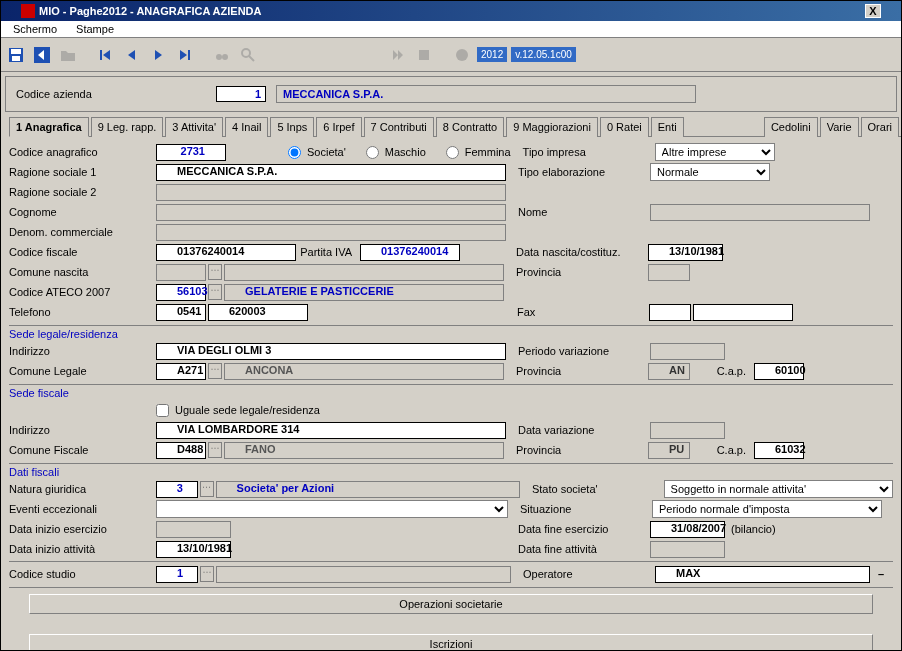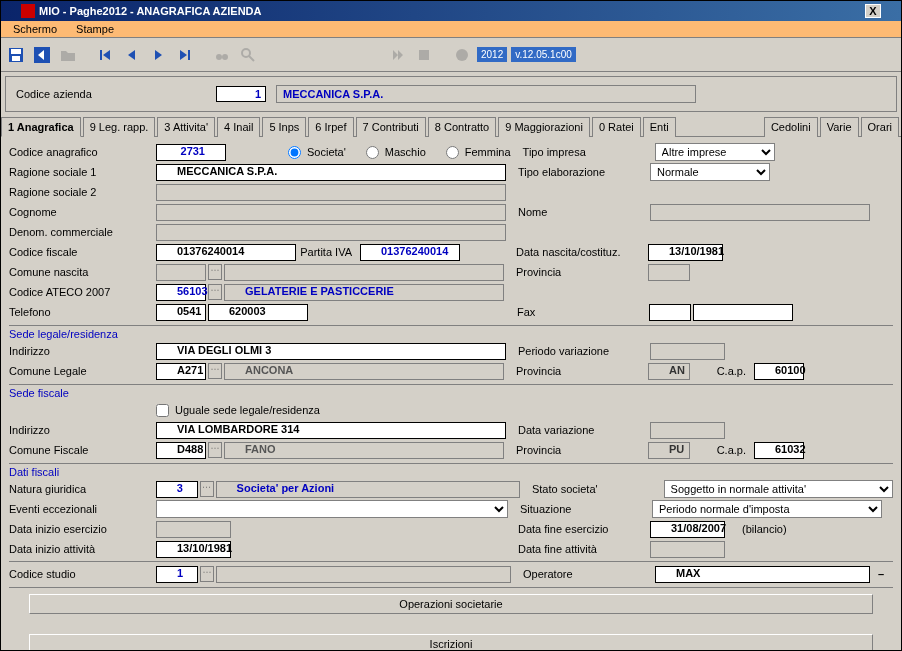--- a/index.html
+++ b/index.html
@@ -2,31 +2,31 @@
 <html><head>
 <meta charset="utf-8">
 <style>
 * { box-sizing: border-box; margin: 0; padding: 0; font-family: "MS Sans Serif", Tahoma, Arial, sans-serif; font-size: 11px; }
 body { background: #d4d0c8; width: 902px; height: 651px; overflow: hidden; }
 .window { width: 902px; height: 651px; border: 1px solid #000; background: #d4d0c8; display: flex; flex-direction: column; }
 .titlebar { background: linear-gradient(to right, #0a246a, #3a6ea5); color: #fff; padding: 2px 20px; display: flex; align-items: center; height: 20px; }
 .titlebar .icon { width: 14px; height: 14px; background: #c00; margin-right: 4px; }
 .titlebar .title { font-weight: bold; flex: 1; }
 .titlebar .close-btn { width: 16px; height: 14px; background: #d4d0c8; border: 1px solid #fff; color: #000; text-align: center; line-height: 12px; font-weight: bold; cursor: pointer; }
-.menubar { background: #fdba74; padding: 2px 4px; border-bottom: 1px solid #808080; }
+.menubar { background: #ffffff; padding: 2px 4px; border-bottom: 1px solid #808080; }
 .menubar span { padding: 2px 8px; cursor: pointer; }
 .toolbar { background: #d4d0c8; padding: 4px; display: flex; align-items: center; gap: 4px; border-bottom: 1px solid #808080; height: 34px; }
 .tb-btn { width: 22px; height: 22px; display: inline-flex; align-items: center; justify-content: center; cursor: pointer; }
 .tb-sep { width: 8px; }
 .tb-badge { background: #316ac5; color: #fff; padding: 2px 4px; font-size: 10px; }
 .header-row { padding: 8px 10px; display: flex; align-items: center; gap: 10px; border: 1px solid #808080; margin: 4px; background: #d4d0c8; }
 .header-row .lbl { width: 190px; }
 .header-input { border: 1px solid #000; background: #fff; padding: 1px 4px; text-align: right; width: 50px; font-weight: bold; color: #0000c0; }
 .header-name { border: 1px solid #808080; background: #d4d0c8; padding: 2px 6px; width: 420px; font-weight: bold; color: #0000c0; }
-.tabs { display: flex; padding: 0 0; border-bottom: 1px solid #808080; position: relative; }
+.tabs { display: flex; padding: 0 0; border-bottom: 1px solid #808080; position: relative; margin-left: 8px; }
 .tab { border: 1px solid #808080; border-bottom: none; background: #d4d0c8; padding: 3px 6px; margin-right: 2px; cursor: pointer; position: relative; top: 1px; }
 .tab.active { background: #d4d0c8; font-weight: bold; border-bottom: 1px solid #d4d0c8; }
 .tab-spacer { flex: 1; }
 .content { padding: 4px 8px; flex: 1; overflow: auto; }
 .row { display: flex; align-items: center; margin: 2px 0; min-height: 18px; gap: 2px; }
 .lbl { width: 145px; font-size: 11px; }
 .inp { border: 1px solid #000; background: #fff; padding: 0 20px; height: 17px; font-weight: bold; }
 .inp.ro { background: #d4d0c8; border: 1px solid #808080; font-weight: bold; color: #333; }
 .inp.num { text-align: right; color: #0000c0; }
 .radio { margin: 0 4px 0 18px; }
@@ -285,21 +285,21 @@
       <select class="sel" style="width:352px"><option></option></select>
       <span class="col2-lbl">Situazione</span>
       <select class="sel" style="width:230px"><option>Periodo normale d'imposta</option></select>
     </div>
     <div class="row">
       <span class="lbl">Data inizio esercizio</span>
       <span class="inp ro" style="width:75px"></span>
       <span style="width:273px"></span>
       <span class="col2-lbl">Data fine esercizio</span>
       <span class="inp" style="width:75px">31/08/2007</span>
-      <span style="margin-left:15px">(bilancio)</span>
+      <span style="margin-left:4px">(bilancio)</span>
     </div>
     <div class="row">
       <span class="lbl">Data inizio attività</span>
       <span class="inp" style="width:75px">13/10/1981</span>
       <span style="width:273px"></span>
       <span class="col2-lbl">Data fine attività</span>
       <span class="inp ro" style="width:75px"></span>
     </div>
 
     <div class="sep-line"></div>

